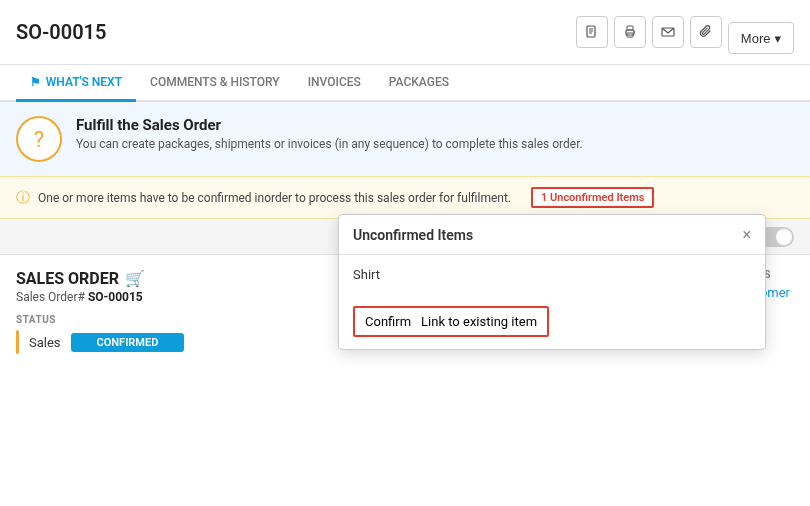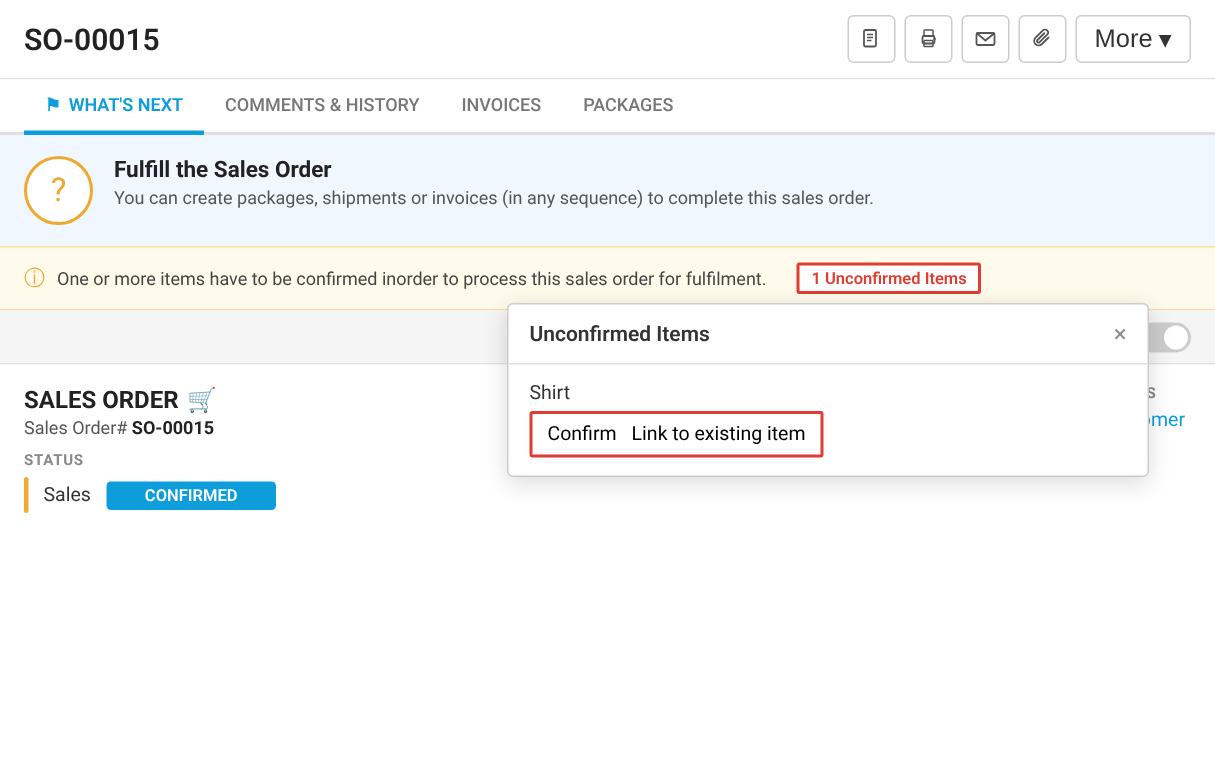--- a/index.html
+++ b/index.html
@@ -13,21 +13,21 @@
     .header-title { font-size: 20px; font-weight: 600; color: #222; }
     .header-actions { display: flex; align-items: center; gap: 6px; }
     .icon-btn {
       width: 32px; height: 32px; border: 1px solid #ccc; background: #fff;
       border-radius: 4px; cursor: pointer; display: flex; align-items: center; justify-content: center;
       color: #555; font-size: 15px;
     }
     .more-btn {
       height: 32px; padding: 0 12px; border: 1px solid #ccc; background: #fff;
       border-radius: 4px; cursor: pointer; display: flex; align-items: center; gap: 4px;
-      font-size: 17px; color: #333;
+      font-size: 13px; color: #333; margin-top: 12px;
     }
 
     
     .tabs {
       display: flex; border-bottom: 2px solid #e0e0e0; background: #fff; padding: 0 16px;
     }
     .tab {
       padding: 10px 14px; cursor: pointer; font-size: 12px; font-weight: 500;
       color: #777; border-bottom: 3px solid transparent; margin-bottom: -2px;
       display: flex; align-items: center; gap: 5px;
@@ -85,21 +85,21 @@
       width: 428px; background: #fff; border: 1px solid #ccc;
       border-radius: 4px; box-shadow: 0 4px 16px rgba(0,0,0,0.15); z-index: 100;
     }
     .popup-header {
       display: flex; align-items: center; justify-content: space-between;
       padding: 10px 14px; border-bottom: 1px solid #e0e0e0;
     }
     .popup-title { font-size: 14px; font-weight: 600; color: #333; }
     .popup-close { cursor: pointer; color: #888; font-size: 16px; }
     .popup-body { padding: 12px 14px; }
-    .popup-item-name { font-size: 13px; color: #333; margin-bottom: 4px; }
+    .popup-item-name { font-size: 13px; color: #333; margin-bottom: 24px; }
     .popup-actions { display: flex; gap: 10px; border: 2px solid #e03c31; padding: 6px 10px; display: inline-flex; border-radius: 2px; }
     .popup-action-link { color: #000000; font-size: 13px; cursor: pointer; text-decoration: none; }
 
     
     .toggle-wrap { position: absolute; right: 16px; top: 8px; display: flex; align-items: center; gap: 6px; }
     .toggle-label { font-size: 12px; color: #333; }
     .toggle {
       width: 36px; height: 20px; background: #ccc; border-radius: 10px; cursor: pointer;
       position: relative;
     }

